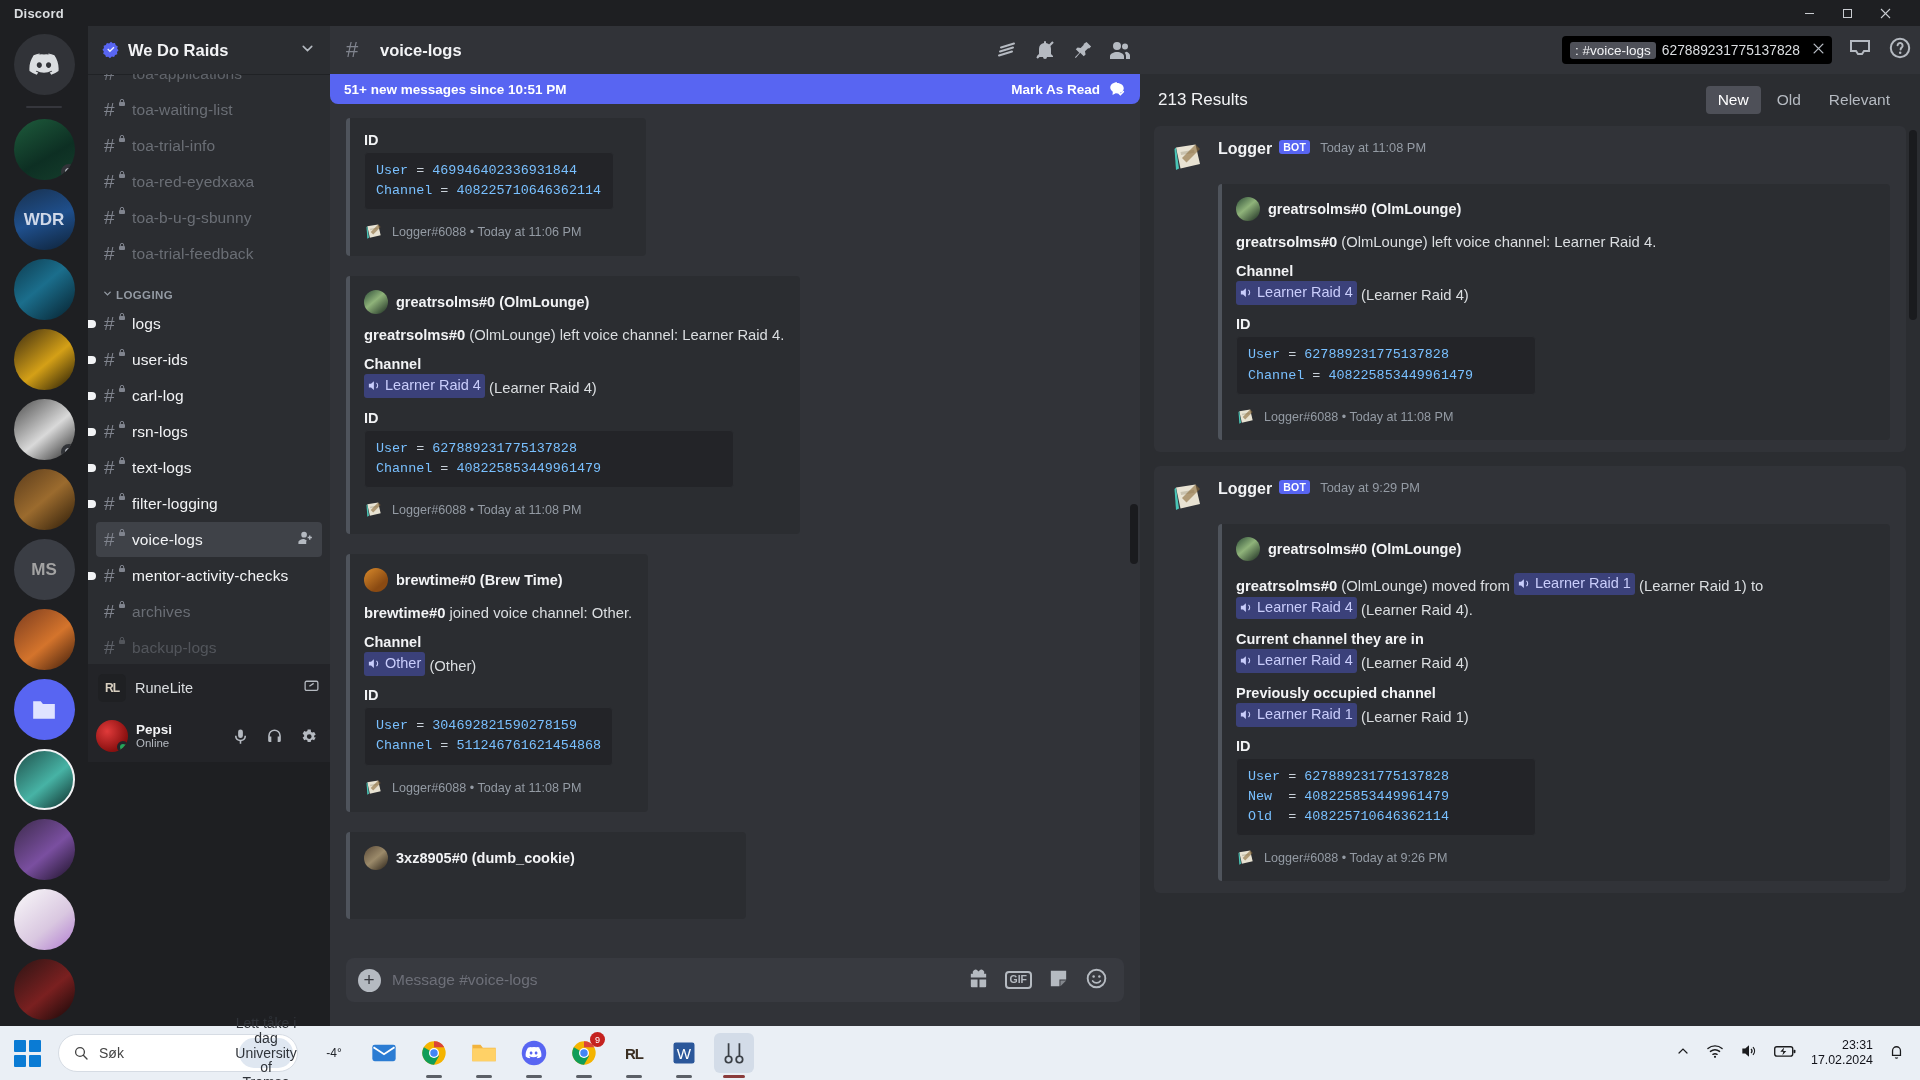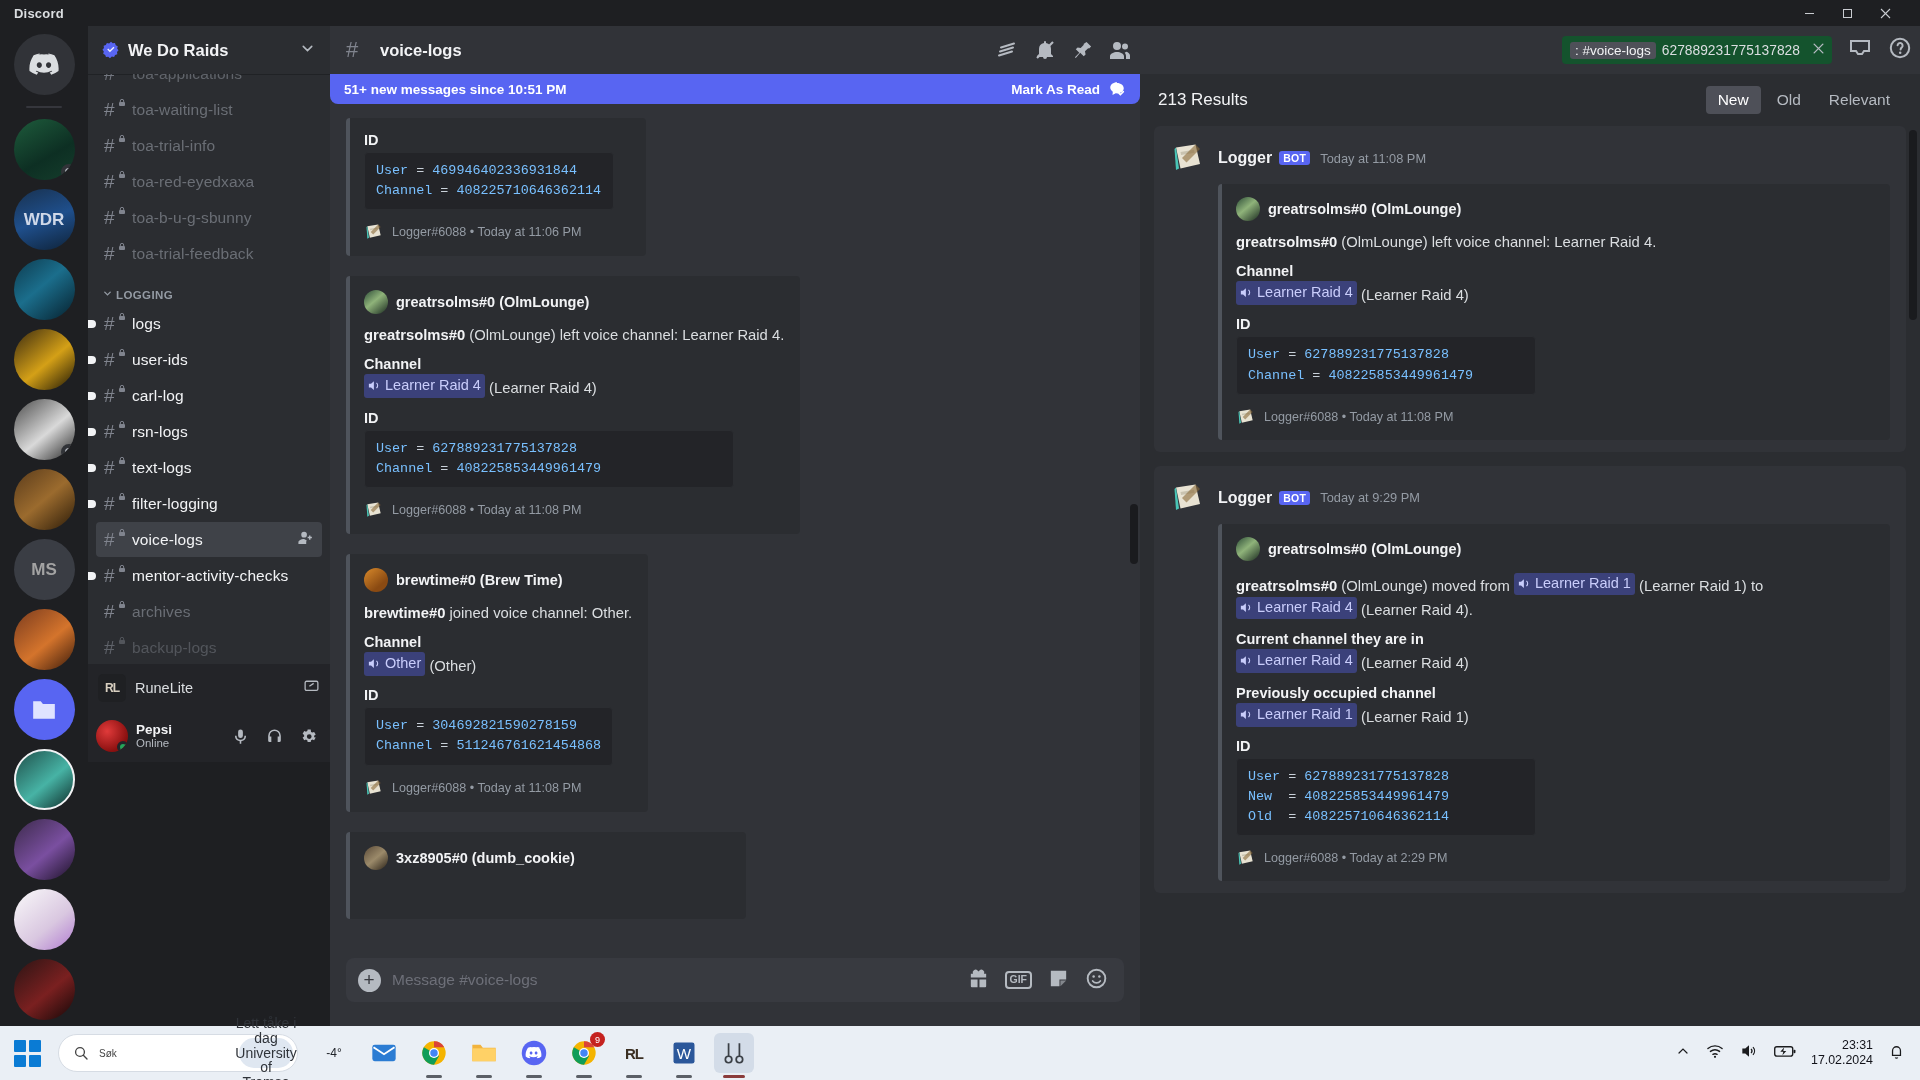--- a/index.html
+++ b/index.html
@@ -244,21 +244,21 @@
   
   .searchpanel {
     position: absolute; top: 26px; left: 1140px; width: 780px; height: 1000px;
     background: #2b2d31; display: flex; flex-direction: column;
   }
   .search-top {
     height: 48px; background: #313338; display: flex; align-items: center;
     justify-content: flex-end; padding: 0 8px 0 0; flex: 0 0 auto;
   }
   .searchbox {
-    display: flex; align-items: center; background: #14532d;
+    display: flex; align-items: center; background: #000000;
     border-radius: 4px; height: 28px; padding: 0 6px 0 8px; min-width: 270px;
   }
   .searchbox .chip {
     background: #4e5058; color: #f2f3f5; border-radius: 3px;
     font-size: 13.5px; padding: 1px 5px; margin-right: 6px; white-space: nowrap;
   }
   .searchbox .qtext { color: #dbdee1; font-size: 13.8px; flex: 1 1 auto; white-space: nowrap;}
   .searchbox .clear { color: #b5bac1; margin-left: 8px; }
   .search-top .rico { color: #b5bac1; margin-left: 16px; }
 
@@ -272,21 +272,21 @@
     color: #b5bac1; font-size: 15.5px; padding: 5px 12px; border-radius: 4px;
     font-weight: 500;
   }
   .sort-tab.active { background: #4e5058; color: #fff; }
 
   .results-scroll { flex: 1 1 auto; overflow: hidden; padding: 0 14px; position: relative; }
   .result-card {
     background: #313338; border-radius: 6px; padding: 14px 16px 12px 16px;
     margin-bottom: 14px;
   }
-  .res-head { display: flex; align-items: center; margin-bottom: 8px; }
+  .res-head { display: flex; align-items: flex-start; margin-bottom: 8px; }
   .res-ico { width: 36px; height: 36px; flex: 0 0 auto; margin-right: 12px; }
   .res-name { color: #f2f3f5; font-size: 16px; font-weight: bold; }
   .bot-tag {
     background: #5865f2; color: #fff; font-size: 10.5px; font-weight: bold;
     border-radius: 3px; padding: 1px 4px; margin-left: 7px;
     vertical-align: 2px; letter-spacing: .3px;
   }
   .res-time { color: #949ba4; font-size: 12.8px; margin-left: 10px; }
   .res-embed {
     border-left: 4px solid #4f545c; border-radius: 4px;
@@ -308,21 +308,21 @@
     justify-content: center;
   }
   .win-logo { display: grid; grid-template-columns: 12px 12px;
     grid-template-rows: 12px 12px; gap: 3px; }
   .win-logo i { background: #0a7bd4; display: block; border-radius: 1px;}
   .tb-search {
     width: 240px; height: 38px; background: #fff; border-radius: 19px;
     display: flex; align-items: center; padding: 0 4px 0 14px;
     margin-left: 4px; border: 1px solid #d6dce4;
   }
-  .tb-search .sl { color: #444; font-size: 10px; margin-left: 10px; flex: 1 1 auto;}
+  .tb-search .sl { color: #444; font-size: 14px; margin-left: 10px; flex: 1 1 auto;}
   .tb-weatherchip {
     background: #dfe7f1; border-radius: 16px; height: 30px; width: 54px;
     display: flex; align-items: center; justify-content: center;
     font-size: 14px; color: #30343a; text-align: center; line-height: 1.05;
     padding: 0 3px;
   }
   .tb-icons { display: flex; align-items: center; gap: 10px; margin-left: 16px; }
   .tb-ico {
     width: 40px; height: 40px; border-radius: 6px; position: relative;
     display: flex; align-items: center; justify-content: center;
@@ -923,21 +923,21 @@
           <div class="codeblock" style="min-width:300px;"><span class="k">User</span> <span class="eq">=</span> <span class="n">627889231775137828</span>
 <span class="k">New</span>  <span class="eq">=</span> <span class="n">408225853449961479</span>
 <span class="k">Old</span>  <span class="eq">=</span> <span class="n">408225710646362114</span></div>
           <div class="embed-footer">
             <svg class="fico" viewBox="0 0 24 24">
                 <path fill="#e8e3d3" d="M4 5l13-2 3 13-13 3z"></path>
                 <path fill="#49c5b6" d="M4 5l2 14-2 1-1-14z"></path>
                 <path fill="#c9c3b0" d="M7 8l9-1.5.4 2L7.4 10z"></path>
                 <path fill="#8b6b3a" d="M17 3l3 3-9 9-3-3z" opacity=".6"></path>
               </svg>
-            <span>Logger#6088 • Today at 2:29 PM</span>
+            <span>Logger#6088 • Today at 9:26 PM</span>
           </div>
         </div>
       </div>
 
       <div class="panel-scrollbar"></div>
     </div>
   </div>
 
   <div class="taskbar">
     <div class="tb-start">

